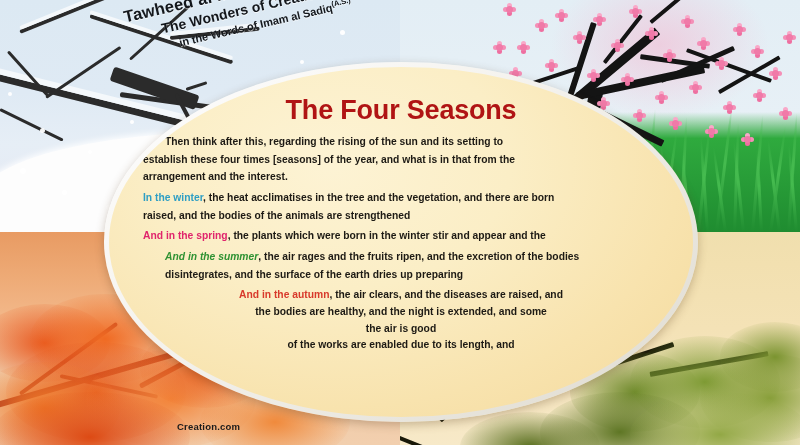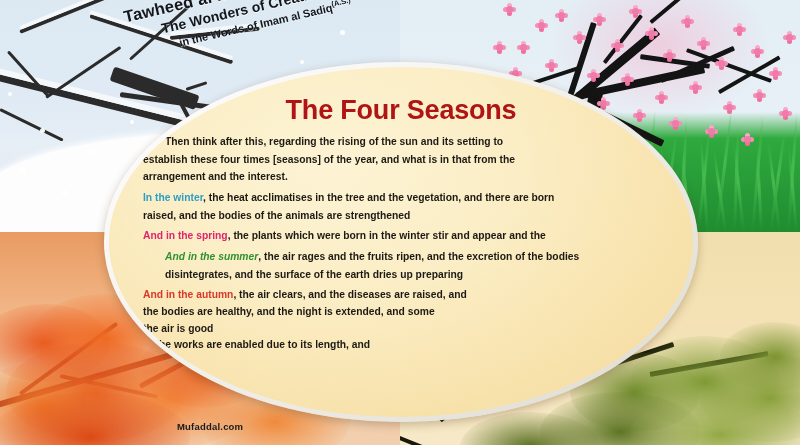--- a/index.html
+++ b/index.html
@@ -273,21 +273,21 @@
   .para .ind { display: inline-block; width: 22px; }
   .season {
     font-weight: bold;
   }
   .s-winter { color: #2e9ec4; }
   .s-spring { color: #e0246c; }
   .s-summer { color: #2f9233; font-style: italic; }
   .s-autumn { color: #d8392b; }
 
   .block { margin-top: 4px; }
-  .lines { text-align: left; }
+  .lines { text-align: center; }
   .lines .ln {
     font-size: 10.3px;
     font-weight: bold;
     color: #1d1a14;
     line-height: 1.62;
   }
 
   
   .credit {
     position: absolute;
@@ -586,15 +586,15 @@
           <div class="ln"><span class="season s-autumn">And in the autumn</span><span>, the air clears, and the diseases are raised, and</span></div>
           <div class="ln">the bodies are healthy, and the night is extended, and some</div>
           <div class="ln">the air is good</div>
           <div class="ln">of the works are enabled due to its length, and</div>
         </div>
 
       </div>
     </div>
   </div>
 
-  <div class="credit">Mufaddal.com</div>
+  <div class="credit">Creation.com</div>
 
 </div>
 
 </body></html>

